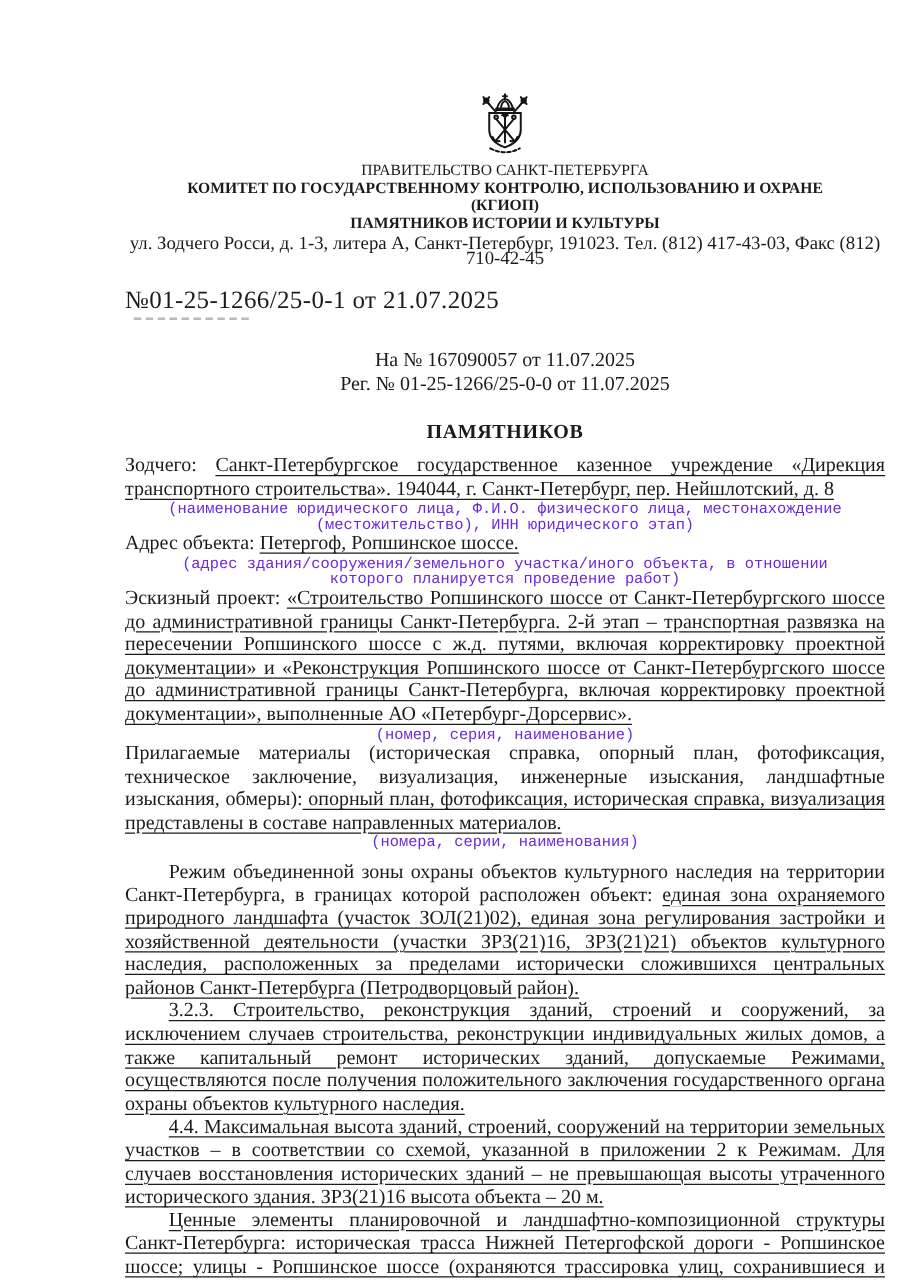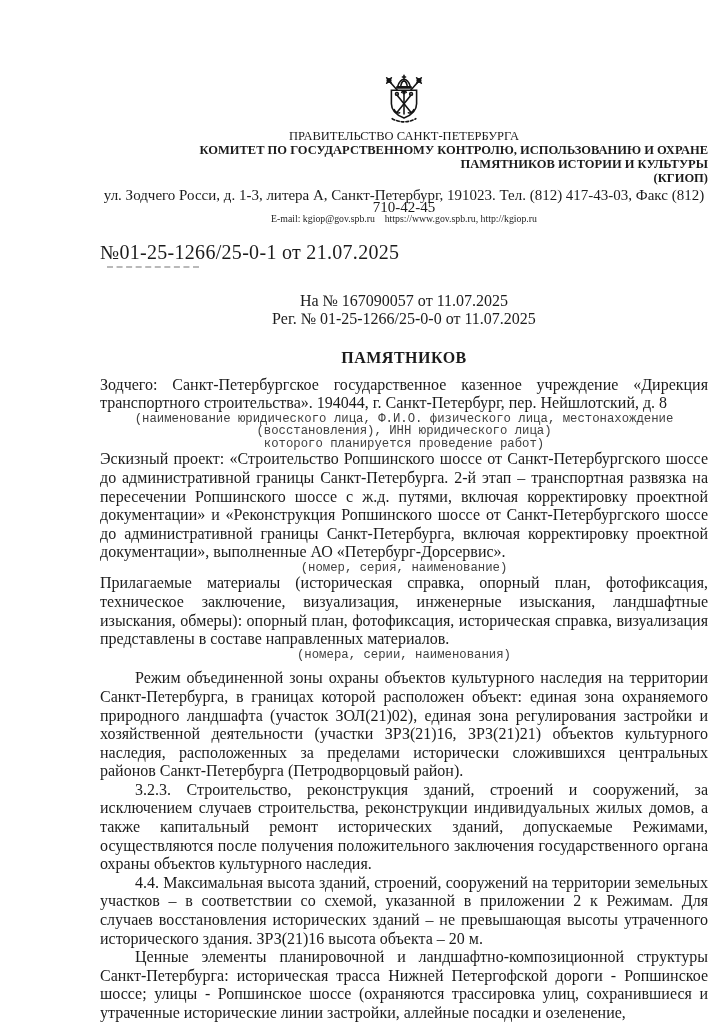--- a/index.html
+++ b/index.html
@@ -2,33 +2,33 @@
 <html><head>
 <meta charset="utf-8">
 <style>
   html,body{margin:0;padding:0;background:#fff;}
   .page{position:relative;width:724px;height:1024px;background:#ffffff;overflow:hidden;
         font-family:"Liberation Serif","DejaVu Serif",serif;color:#1b1b1b;}
   .col{margin-left:100px;width:608px;margin-top:48px;}
   .hdr{text-align:center;padding-top:25px;}
   .emblem{display:block;margin:0 auto 4px auto;}
   .gov{font-size:12.5px;line-height:14px;}
-  .comm{font-size:12.5px;line-height:14px;font-weight:bold;text-align:right;}
+  .comm{font-size:12.5px;line-height:14px;font-weight:bold;}
   .addr{font-size:15px;line-height:11.5px;margin-top:5px;}
   .addr2{font-size:9.8px;line-height:11.5px;}
   .docnum{font-size:20px;line-height:22px;margin-top:16px;letter-spacing:.3px;text-align:left;}
   .dashes{width:92px;height:0;border-top:2px dashed #b9b9b9;margin:3px 0 0 7px;}
   .refs{margin-top:24px;font-size:16px;line-height:18.6px;text-align:center;}
   .title{margin-top:19px;text-align:center;font-weight:bold;font-size:16px;line-height:19px;
          letter-spacing:.5px;margin-bottom:9px;}
   .f{font-size:16px;line-height:18.6px;text-align:justify;margin:0;}
   .bp{font-size:16px;line-height:18.6px;text-align:justify;text-indent:35px;margin:0;}
-  .u{text-decoration-thickness:1px;text-underline-offset:3px;}
+  .u{text-decoration:underline;text-decoration-thickness:1px;text-underline-offset:3px;}
   .note{font-family:"Liberation Mono","DejaVu Sans Mono",monospace;font-size:12.3px;
-        line-height:12.5px;text-align:center;color:#404040;margin:0;}
+        line-height:12.5px;text-align:center;color:#6d28d9;margin:0;}
   .bodyblock{margin-top:8px;}
   svg .ln{stroke:#141414;fill:none;stroke-width:2;stroke-linecap:round;}
   svg .fl{fill:#141414;stroke:none;}
 </style>
 </head>
 <body>
 
 <div class="page">
   <div class="col">
 
@@ -51,43 +51,44 @@
         <circle class="ln" cx="41" cy="26.5" r="1.8" stroke-width="1.4"></circle>
         <path class="ln" d="M19.5 46.5 Q21.5 52 26.5 50.5" stroke-width="1.6"></path>
         <path class="ln" d="M44.5 46.5 Q42.5 52 37.5 50.5" stroke-width="1.6"></path>
         <path class="ln" d="M32 26 V52"></path>
         <path class="ln" d="M29 24.5 q3 -3 6 0" stroke-width="1.4"></path>
         <circle class="fl" cx="32" cy="25" r="2.2"></circle>
         <path class="ln" d="M17 58 Q32 66 47 58" stroke-dasharray="3.5 2.5" stroke-width="1.8"></path>
       </svg>
       <div class="gov">ПРАВИТЕЛЬСТВО САНКТ-ПЕТЕРБУРГА</div>
       <div class="comm">КОМИТЕТ ПО ГОСУДАРСТВЕННОМУ КОНТРОЛЮ, ИСПОЛЬЗОВАНИЮ И ОХРАНЕ</div>
+      <div class="comm">(КГИОП)</div>
       <div class="comm">ПАМЯТНИКОВ ИСТОРИИ И КУЛЬТУРЫ</div>
-      <div class="comm">(КГИОП)</div>
       <div class="addr">ул. Зодчего Росси, д. 1-3, литера А, Санкт-Петербург, 191023. Тел. (812) 417-43-03, Факс (812) 710-42-45</div>
-      <div class="addr2">E-mail: kgiop@gov.spb.ru&nbsp;&nbsp;&nbsp;&nbsp;https://www.gov.spb.ru, http://kgiop.ru</div>
     </div>
 
     <div class="docnum">№01-25-1266/25-0-1 от 21.07.2025</div>
     <div class="dashes"></div>
 
     <div class="refs">
       <div>На № 167090057 от 11.07.2025</div>
       <div>Рег. № 01-25-1266/25-0-0 от 11.07.2025</div>
     </div>
 
     <div class="title">ПАМЯТНИКОВ</div>
 
     <p class="f"><span>Зодчего:</span> <span class="u">Санкт-Петербургское государственное казенное учреждение «Дирекция транспортного строительства». 194044, г. Санкт-Петербург, пер. Нейшлотский, д. 8</span></p>
     <div class="note">
       <div>(наименование юридического лица, Ф.И.О. физического лица, местонахождение</div>
-      <div>(восстановления), ИНН юридического лица)</div>
+      <div>(местожительство), ИНН юридического этап)</div>
     </div>
 
+    <p class="f"><span>Адрес объекта:</span> <span class="u">Петергоф, Ропшинское шоссе.</span></p>
     <div class="note">
+      <div>(адрес здания/сооружения/земельного участка/иного объекта, в отношении</div>
       <div>которого планируется проведение работ)</div>
     </div>
 
     <p class="f"><span>Эскизный проект:</span> <span class="u">«Строительство Ропшинского шоссе от Санкт-Петербургского шоссе до административной границы Санкт-Петербурга. 2-й этап – транспортная развязка на пересечении Ропшинского шоссе с ж.д. путями, включая корректировку проектной документации» и «Реконструкция Ропшинского шоссе от Санкт-Петербургского шоссе до административной границы Санкт-Петербурга, включая корректировку проектной документации», выполненные АО «Петербург-Дорсервис».</span></p>
     <div class="note">
       <div>(номер, серия, наименование)</div>
     </div>
 
     <p class="f"><span>Прилагаемые материалы (историческая справка, опорный план, фотофиксация, техническое заключение, визуализация, инженерные изыскания, ландшафтные изыскания, обмеры):</span><span class="u"> опорный план, фотофиксация, историческая справка, визуализация представлены в составе направленных материалов.</span></p>
     <div class="note">

